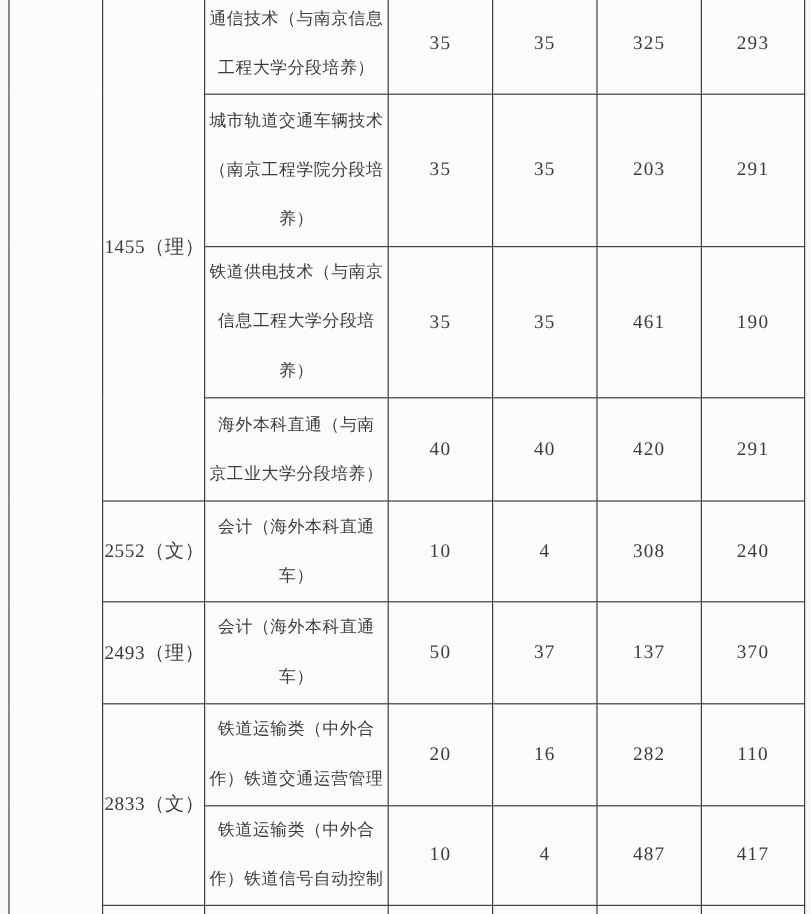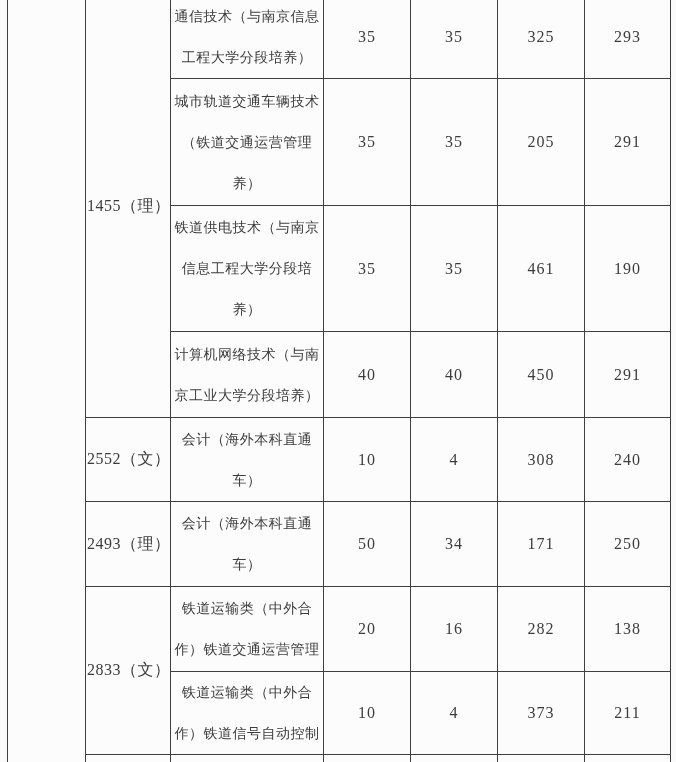--- a/index.html
+++ b/index.html
@@ -72,78 +72,78 @@
         <td class="code-cell" rowspan="4">1455（理）</td>
         <td class="prog-cell">通信技术（与南京信息
 工程大学分段培养）</td>
         <td class="num-cell">35</td>
         <td class="num-cell">35</td>
         <td class="num-cell">325</td>
         <td class="num-cell">293</td>
       </tr>
       <tr style="height:127px;">
         <td class="prog-cell">城市轨道交通车辆技术
-（铁道交通运营管理
+（南京工程学院分段培
 养）</td>
         <td class="num-cell">35</td>
         <td class="num-cell">35</td>
-        <td class="num-cell">205</td>
+        <td class="num-cell">203</td>
         <td class="num-cell">291</td>
       </tr>
       <tr style="height:126px;">
         <td class="prog-cell">铁道供电技术（与南京
 信息工程大学分段培
 养）</td>
         <td class="num-cell">35</td>
         <td class="num-cell">35</td>
         <td class="num-cell">461</td>
         <td class="num-cell">190</td>
       </tr>
       <tr style="height:86px;">
-        <td class="prog-cell">计算机网络技术（与南
+        <td class="prog-cell">海外本科直通（与南
 京工业大学分段培养）</td>
         <td class="num-cell">40</td>
         <td class="num-cell">40</td>
-        <td class="num-cell">450</td>
+        <td class="num-cell">420</td>
         <td class="num-cell">291</td>
       </tr>
       <tr style="height:84px;">
         <td class="code-cell">2552（文）</td>
         <td class="prog-cell">会计（海外本科直通
 车）</td>
         <td class="num-cell">10</td>
         <td class="num-cell">4</td>
         <td class="num-cell">308</td>
         <td class="num-cell">240</td>
       </tr>
       <tr style="height:85px;">
         <td class="code-cell">2493（理）</td>
         <td class="prog-cell">会计（海外本科直通
 车）</td>
         <td class="num-cell">50</td>
-        <td class="num-cell">34</td>
-        <td class="num-cell">171</td>
-        <td class="num-cell">250</td>
+        <td class="num-cell">37</td>
+        <td class="num-cell">137</td>
+        <td class="num-cell">370</td>
       </tr>
       <tr style="height:85px;">
         <td class="code-cell" rowspan="2">2833（文）</td>
         <td class="prog-cell">铁道运输类（中外合
 作）铁道交通运营管理</td>
         <td class="num-cell">20</td>
         <td class="num-cell">16</td>
         <td class="num-cell">282</td>
-        <td class="num-cell">138</td>
+        <td class="num-cell">110</td>
       </tr>
       <tr style="height:80px;">
         <td class="prog-cell">铁道运输类（中外合
 作）铁道信号自动控制</td>
         <td class="num-cell">10</td>
         <td class="num-cell">4</td>
-        <td class="num-cell">373</td>
-        <td class="num-cell">211</td>
+        <td class="num-cell">487</td>
+        <td class="num-cell">417</td>
       </tr>
       <tr style="height:70px;">
         <td class="code-cell"></td>
         <td class="prog-cell"></td>
         <td class="num-cell"></td>
         <td class="num-cell"></td>
         <td class="num-cell"></td>
         <td class="num-cell"></td>
       </tr>
     </tbody>

